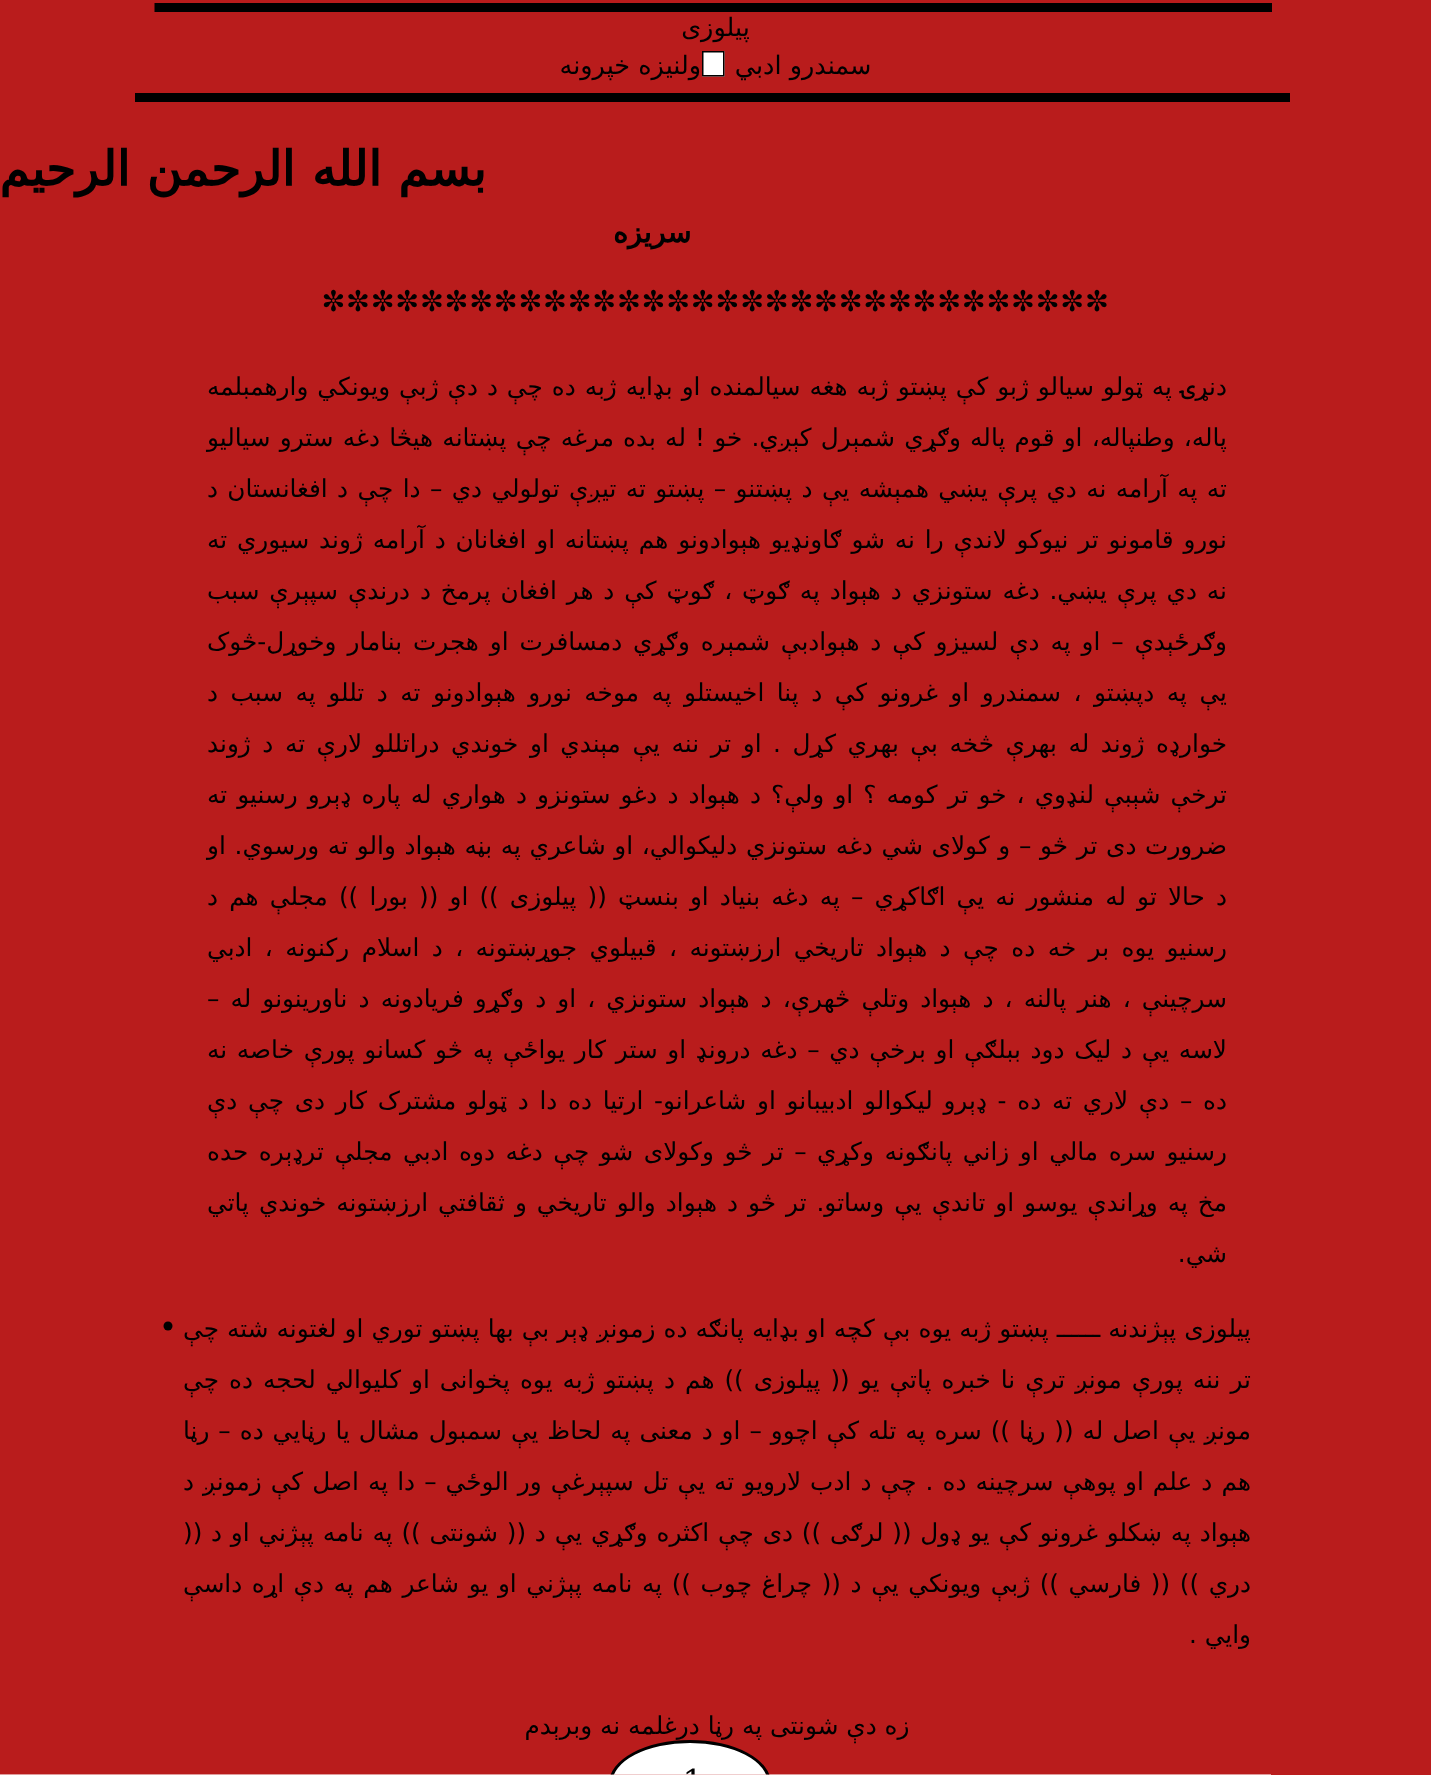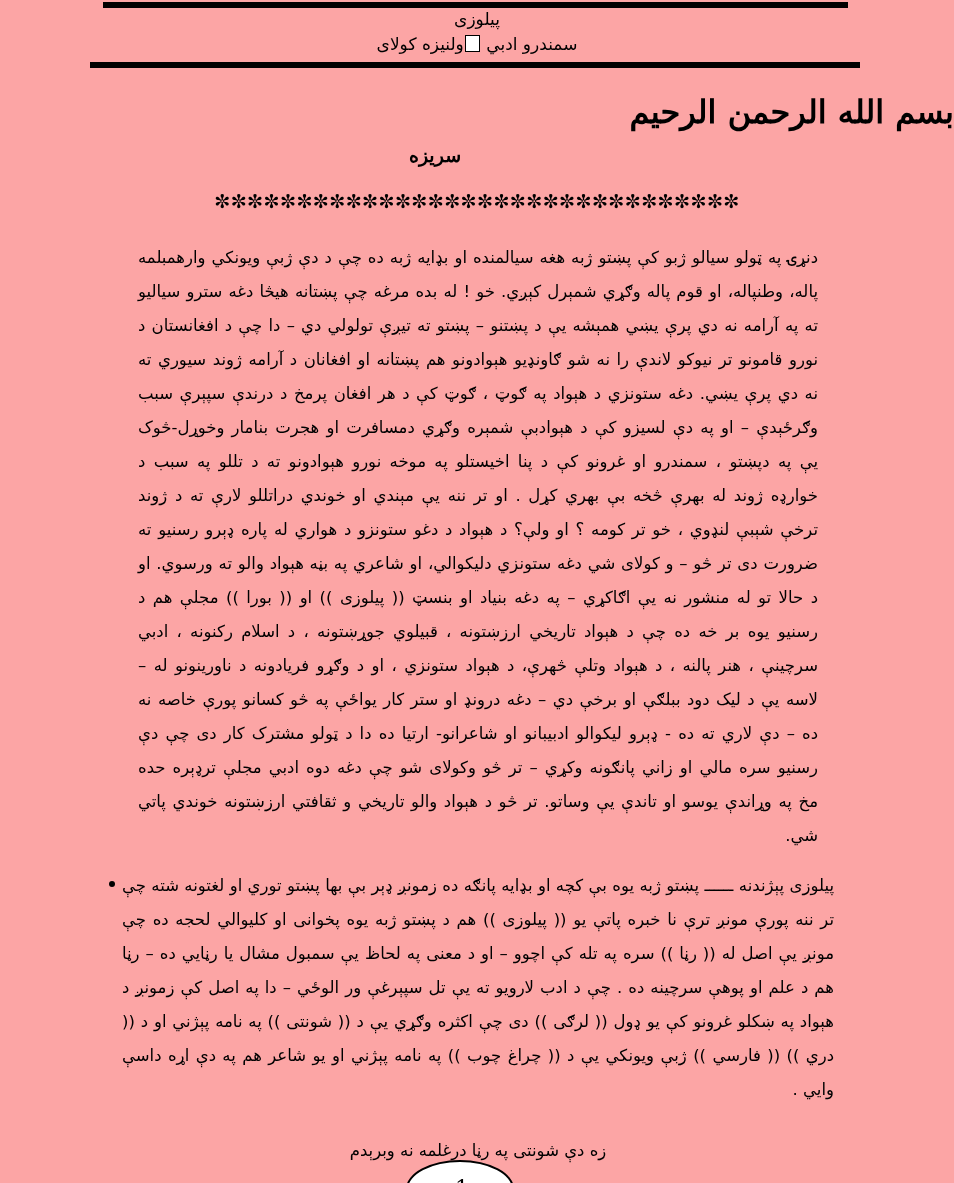--- a/index.html
+++ b/index.html
@@ -12,21 +12,21 @@
     height: 1183px;
     position: relative;
     font-family: "DejaVu Sans", "Liberation Sans", sans-serif;
     overflow: hidden;
   }
 
   .page {
     position: relative;
     width: 954px;
     height: 1183px;
-    background: #fca5a5;
+    background: #b91c1c;
   }
 
   
   .masthead {
     position: absolute;
     top: 0;
     left: 0;
     right: 0;
   }
   .rule-top {
@@ -80,21 +80,21 @@
     margin: 0 1px;
     background: #fff;
   }
 
   
   .title-basmala {
     position: absolute;
     top: 91px;
     left: 0;
     width: 954px;
-    text-align: right;
+    text-align: left;
     direction: rtl;
     font-family: "DejaVu Serif", "Liberation Serif", serif;
     font-weight: 700;
     font-size: 32px;
     color: #000;
     line-height: 42px;
   }
   .title-sub {
     position: absolute;
     top: 142px;
@@ -212,21 +212,21 @@
   }
 </style>
 </head>
 <body>
 
 <div class="page">
 
   <div class="masthead">
     <div class="rule-top"></div>
     <div class="masthead-line1">پیلوزی</div>
-    <div class="masthead-line2"><span>سمندرو  ادبي </span><span class="missing-glyph"></span><span>ولنیزه  کولای</span></div>
+    <div class="masthead-line2"><span>سمندرو  ادبي </span><span class="missing-glyph"></span><span>ولنیزه  خپرونه</span></div>
     <div class="rule-bottom"></div>
   </div>
 
   <div class="title-basmala">بسم الله الرحمن الرحيم</div>
   <div class="title-sub">سريزه</div>
 
   <div class="asterisk-divider">✼✼✼✼✼✼✼✼✼✼✼✼✼✼✼✼✼✼✼✼✼✼✼✼✼✼✼✼✼✼✼✼</div>
 
   <div class="body-region">
     <p class="para para-main">دنړۍ په ټولو سيالو ژبو کې پښتو ژبه هغه سيالمنده او بډايه ژبه ده چې د دې ژبې ويونکي وارهمبلمه پاله، وطنپاله، او قوم پاله وګړي شمېرل کېږي. خو ! له بده مرغه چې پښتانه هيڅا دغه سترو سياليو ته په آرامه نه دي پرې يښي همېشه يې د پښتنو – پښتو ته تيږې تولولي دي – دا چې د افغانستان د نورو قامونو تر نيوکو لاندې را نه شو ګاونډيو هېوادونو هم پښتانه او افغانان د آرامه ژوند سيوري ته نه دي پرې يښي. دغه ستونزي د هېواد په ګوټ ، ګوټ کې د هر افغان پرمخ د درندې سپېرې سبب وګرځېدې – او په دې لسيزو کې د هېوادبې شمېره وګړي دمسافرت او هجرت بنامار وخوړل-څوک يې په دپښتو ، سمندرو او غرونو کې د پنا اخيستلو په موخه نورو هېوادونو ته د تللو په سبب د خوارډه ژوند له بهرې څخه بې بهري کړل . او تر ننه يې مېندي او خوندي دراتللو لارې ته د ژوند ترخې شېبې لنډوي ، خو تر کومه ؟ او ولې؟ د هېواد د دغو ستونزو د هواري له پاره ډېرو رسنيو ته ضرورت دی تر څو – و کولای شي دغه ستونزي دليکوالي، او شاعري په بڼه هېواد والو ته ورسوي. او د حالا تو له منشور نه يې اګاکړي – په دغه بنياد او بنسټ (( پیلوزی )) او (( بورا )) مجلې هم د رسنيو يوه بر خه ده چې د هېواد تاريخي ارزښتونه ، قبيلوي جوړښتونه ، د اسلام رکنونه ، ادبي سرچينې ، هنر پالنه ، د هېواد وتلې څهرې، د هېواد ستونزي ، او د وګړو فريادونه د ناورينونو له – لاسه يې د ليک دود ببلګې او برخې دي – دغه درونډ او ستر کار يواځې په څو کسانو پورې خاصه نه ده – دې لاري ته ده - ډېرو ليکوالو ادبيبانو او شاعرانو- ارتيا ده دا د ټولو مشترک کار دی چې دې رسنيو سره مالي او زاني پانګونه وکړي – تر څو وکولای شو چې دغه دوه ادبي مجلې ترډېره حده مخ په وړاندې يوسو او تاندې يې وساتو. تر څو د هېواد والو تاريخي و ثقافتي ارزښتونه خوندي پاتي شي.</p>

